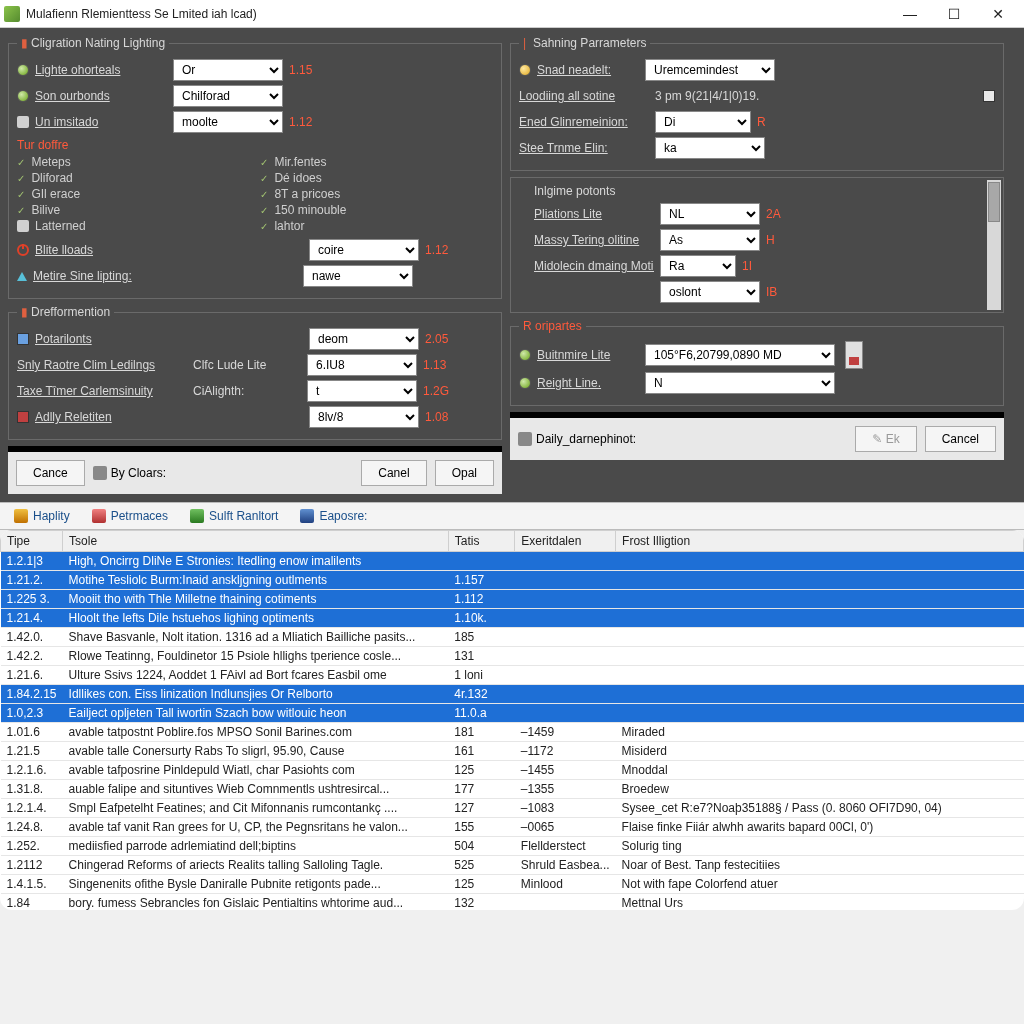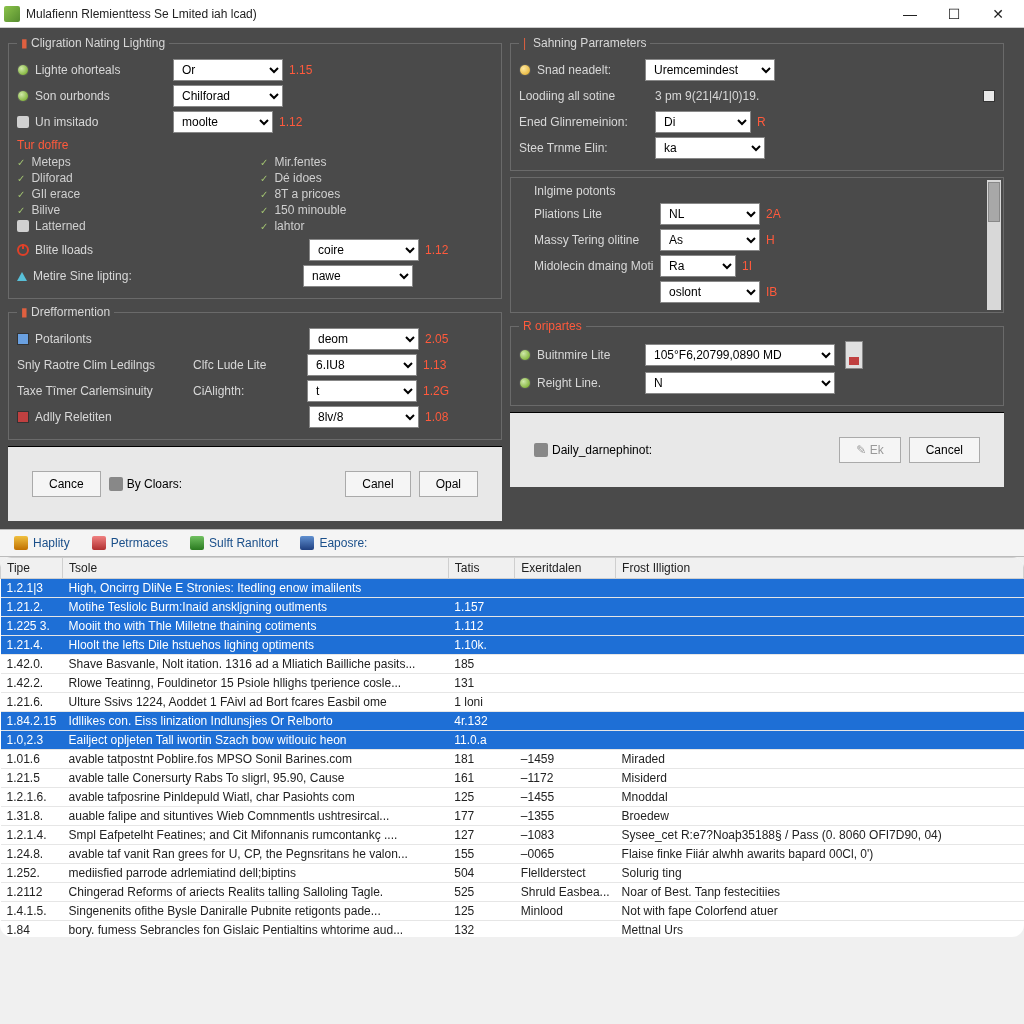--- a/index.html
+++ b/index.html
@@ -14,21 +14,21 @@
 
 .dark-panel { background: #4a4a4a; padding: 8px; display: flex; gap: 8px; }
 .left-col { width: 494px; display: flex; flex-direction: column; gap: 6px; }
 .right-col { width: 494px; display: flex; flex-direction: column; gap: 6px; }
 
 fieldset { border: 1px solid #6a6a6a; padding: 6px 8px 8px 8px; color: #d8d8d8; }
 legend { padding: 0 4px; color: #d8d8d8; }
 .legend-accent { color: #e06040; display: inline-block; width: 6px; margin-right: 4px; }
 
 .row { display: flex; align-items: center; min-height: 24px; gap: 6px; margin: 2px 0; }
-.row .lbl { width: 150px; color: #d8d8d8; display: flex; align-items: center; gap: 6px; white-space: nowrap; overflow: hidden; }
+.row .lbl { width: 150px; color: #d8d8d8; display: flex; align-items: center; gap: 6px; white-space: nowrap; overflow: hidden; text-decoration: underline; }
 .row select { height: 22px; background: #fff; border: 1px solid #888; padding: 0 4px; font-size: 12px; }
 .row .val { color: #ff5a3c; width: 40px; }
 .row .val2 { color: #d8d8d8; }
 
 .radio-dot { width: 12px; height: 12px; border-radius: 50%; border: 1px solid #555; display: inline-block; flex-shrink: 0; }
 .radio-green { background: radial-gradient(circle at 35% 35%, #cfe8a8, #6aa418); }
 .radio-yellow { background: radial-gradient(circle at 35% 35%, #ffe9a0, #e0a820); }
 .sq { width: 12px; height: 12px; display: inline-block; flex-shrink: 0; border: 1px solid #333; }
 .sq-blue { background: #6aa0e0; }
 .sq-red { background: #c04040; }
@@ -38,21 +38,21 @@
 .red-circ::after{content:"";position:absolute;left:3px;top:-2px;width:2px;height:5px;background:#e04028;}
 
 .subhead { color: #ff5a3c; font-size: 12px; margin: 4px 0 2px 0; }
 
 .two-col-list { display: flex; gap: 10px; }
 .two-col-list ul { list-style: none; flex: 1; }
 .two-col-list li { color: #d0d0d0; padding: 1px 0; display: flex; align-items: center; gap: 6px; }
 .tick { color: #a0c070; font-size: 10px; }
 .mini-icon { width:12px;height:12px;background:#d0d0d0;display:inline-block;flex-shrink:0;border-radius:2px; }
 
-.btnbar { background: #e8e8e8; padding: 24px; display: flex; align-items: center; gap: 8px; border-top: 1px solid #000000; }
+.btnbar { background: #e8e8e8; padding: 8px; display: flex; align-items: center; gap: 8px; border-top: 6px solid #000000; }
 .btnbar .spacer { flex: 1; }
 button.btn { height: 26px; padding: 0 16px; background: #f5f5f5; border: 1px solid #aaa; cursor: pointer; }
 .btnbar .ico { width:14px;height:14px;display:inline-block;background:#888;border-radius:2px;margin-right:4px;vertical-align:middle;}
 
 .dark-wrap { display:flex; flex-direction:column; }
 
 
 .tabstrip { background: #f4f4f4; border-top: 1px solid #bbb; border-bottom: 1px solid #bbb; display: flex; padding: 2px 4px; gap: 2px; }
 .tabstrip .tab { padding: 4px 10px; display: flex; align-items: center; gap: 5px; color: #1a4f8a; cursor: pointer; }
 .tabstrip .tab .ti { width:14px;height:14px;display:inline-block;border-radius:2px; }
@@ -106,21 +106,21 @@
               <span class="radio-dot radio-green"></span>
               <span>Son ourbonds</span>
             </span>
         <select style="width:110px"><option>Chilforad</option></select>
       </div>
       <div class="row">
         <span class="lbl">
               <span class="mini-icon"></span>
               <span>Un imsitado</span>
             </span>
-        <select style="width:100px"><option>moolte</option></select>
+        <select style="width:110px"><option>moolte</option></select>
         <span class="val">1.12</span>
       </div>
 
       <div class="subhead">Tur doffre</div>
       <div class="two-col-list">
         <ul id="listL">
               <li><span class="tick">✓</span> Meteps</li>
               <li><span class="tick">✓</span> Dliforad</li>
               <li><span class="tick">✓</span> GIl erace</li>
               <li><span class="tick">✓</span> Bilive</li>

